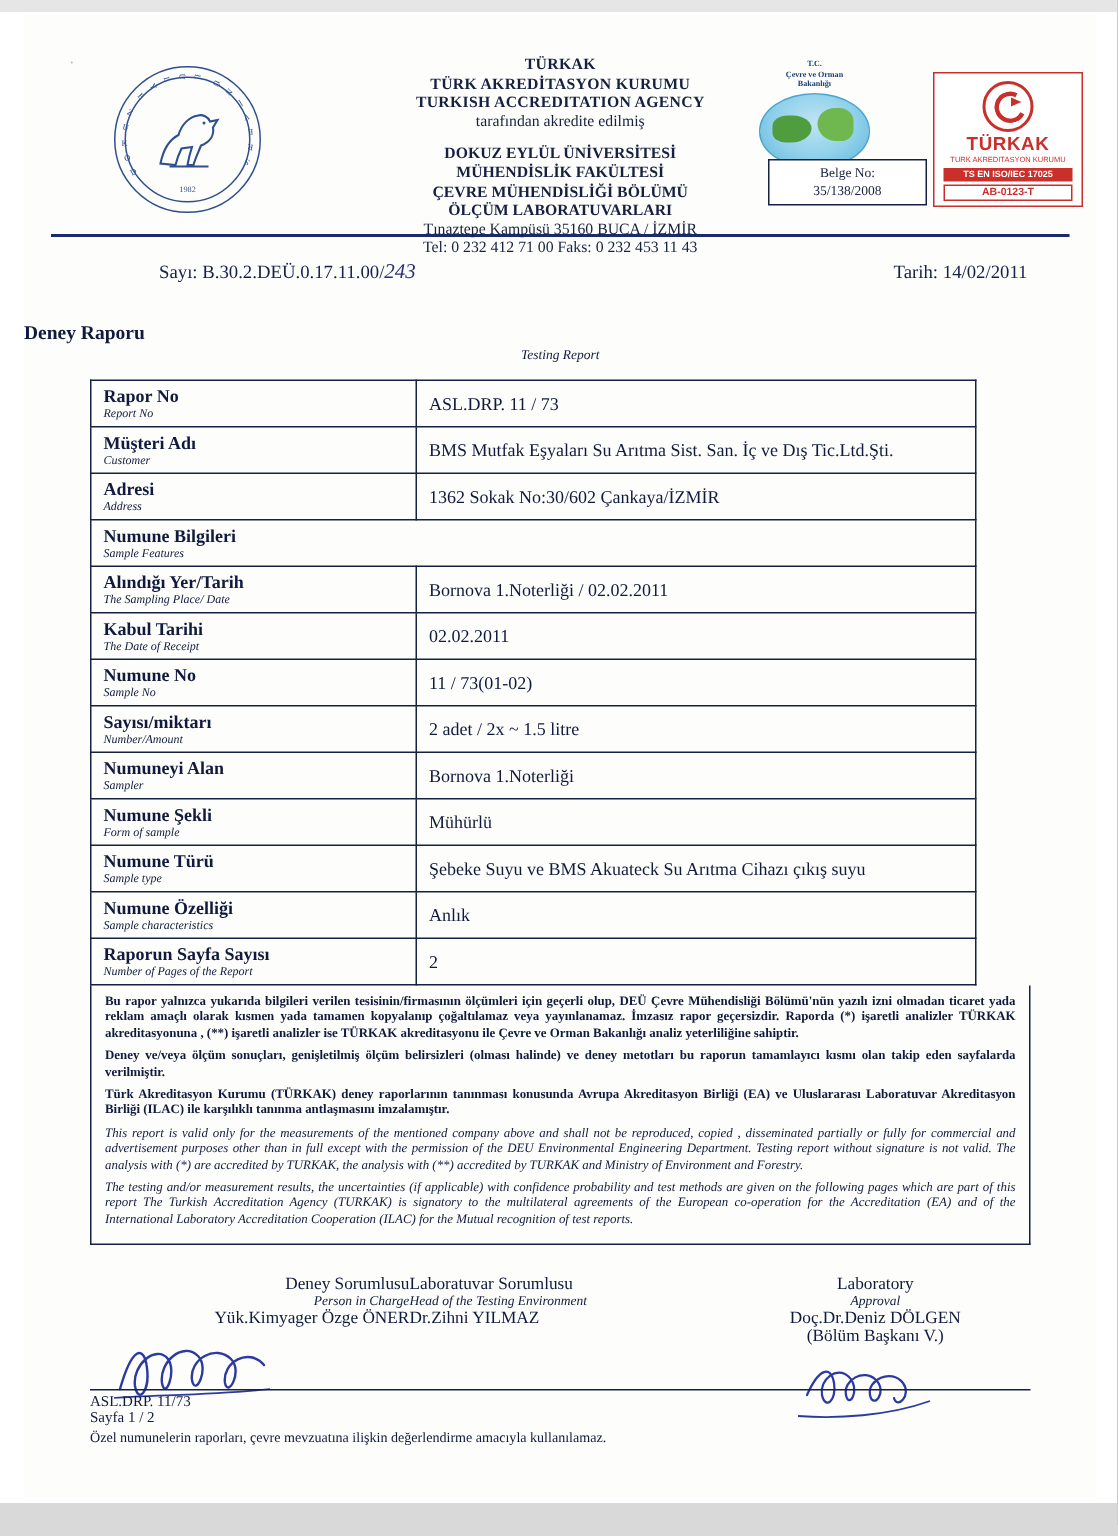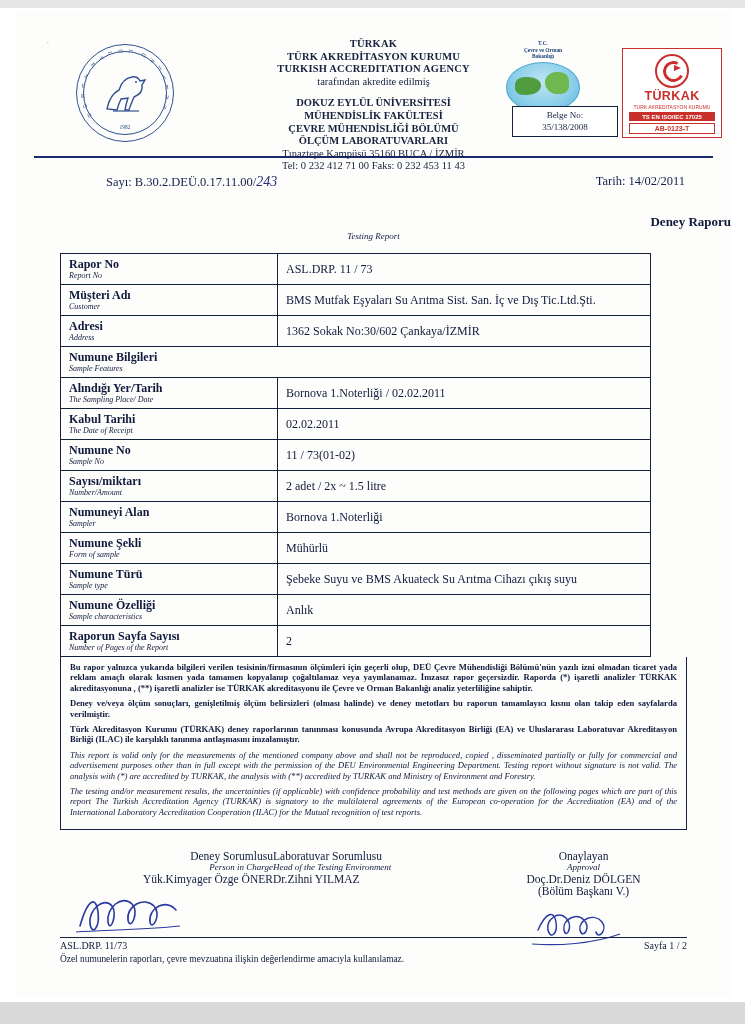--- a/index.html
+++ b/index.html
@@ -198,21 +198,21 @@
   .meta .handnum {
     font-family: "Liberation Serif", serif;
     font-style: italic;
     color: #2a2f7a;
     font-size: 14px;
   }
   .meta .tarih { position: absolute; right: 18px; top: 0; }
 
   .doc-title {
     margin-top: 18px;
-    text-align: right;
+    text-align: left;
     font-size: 13px;
     font-weight: bold;
     color: #101a3d;
   }
   .doc-title-sub {
     text-align: center;
     font-size: 9px;
     font-style: italic;
     color: #101a3d;
     margin-top: 1px;
@@ -292,24 +292,24 @@
   }
 
   
   .footer {
     position: absolute;
     left: 44px; right: 44px; bottom: 34px;
   }
   .footer-line {
     border-top: 1px solid #16213f;
     display: flex;
-    justify-content: space-between;
     padding-top: 2px;
     font-size: 10px;
     color: #101a3d;
+    flex-direction: column;
   }
   .footer-note {
     margin-top: 3px;
     font-size: 9.4px;
     color: #101a3d;
   }
   .corner-mark {
     position: absolute;
     left: 30px; top: 26px;
     font-size: 11px; color: #b9b9b9;
@@ -515,21 +515,21 @@
           <path d="M6 36 C14 8 22 6 24 22 C26 38 18 46 16 34 C14 20 30 6 38 16 C44 24 36 44 34 32 C32 18 48 4 58 14 C66 22 56 42 54 30 C52 16 70 6 80 16 C88 24 78 42 76 32 C74 18 92 8 102 20" fill="none" stroke="#2b3a9e" stroke-width="1.6" stroke-linecap="round"></path>
           <path d="M2 42 C30 40 70 40 106 36" fill="none" stroke="#2b3a9e" stroke-width="1.1"></path>
         </svg>
       </div>
       <div class="sign center">
         <div class="t1">Laboratuvar Sorumlusu</div>
         <div class="t2">Head of the Testing Environment</div>
         <div class="t3">Dr.Zihni YILMAZ</div>
       </div>
       <div class="sign right">
-        <div class="t1">Onaylayan</div>
+        <div class="t1">Laboratory</div>
         <div class="t2">Approval</div>
         <div class="t3">Doç.Dr.Deniz DÖLGEN</div>
         <div class="t4">(Bölüm Başkanı V.)</div>
         <svg class="sig-ink" style="left:48px; top:50px;" width="120" height="52" viewBox="0 0 120 52">
           <path d="M10 30 C18 12 26 10 28 22 C30 34 22 40 20 30 C18 20 30 10 38 18 C46 26 38 40 36 30 C34 20 48 12 56 20 C64 28 54 40 52 30 C50 20 66 12 74 22 C80 30 70 40 68 32" fill="none" stroke="#2b3a9e" stroke-width="1.5" stroke-linecap="round"></path>
           <path d="M4 44 C30 46 64 44 92 34" fill="none" stroke="#2b3a9e" stroke-width="1.2"></path>
         </svg>
       </div>
     </div>
 

